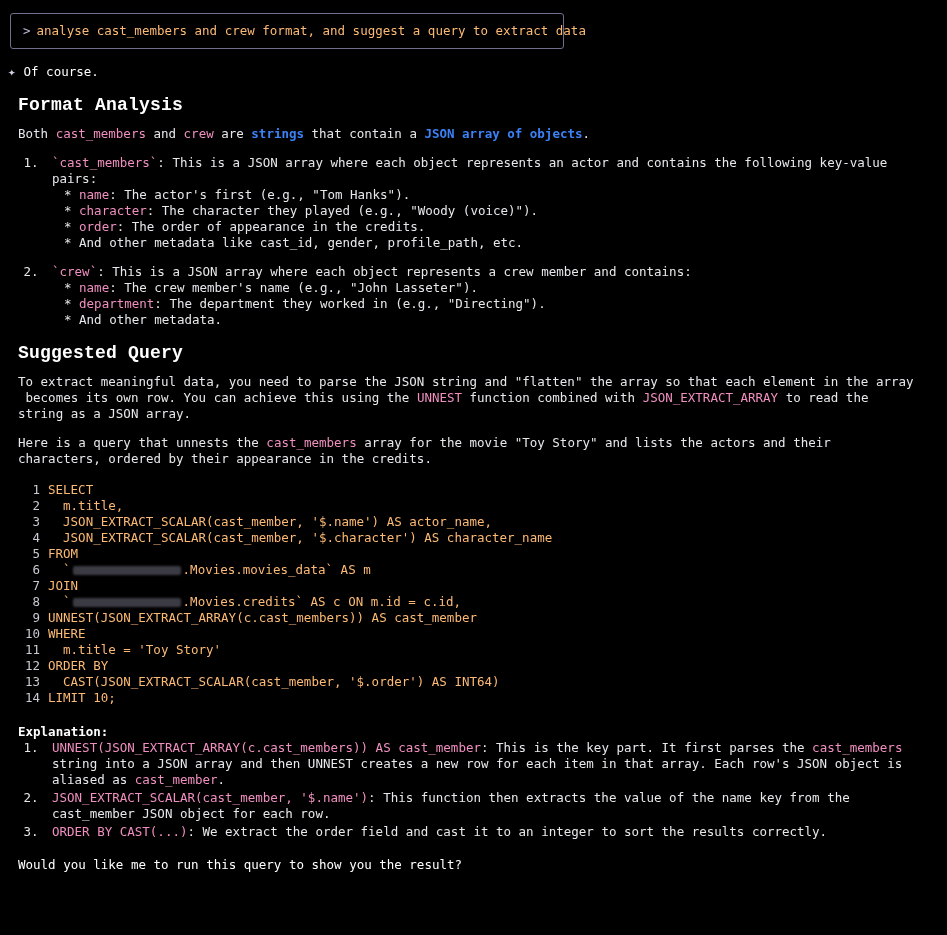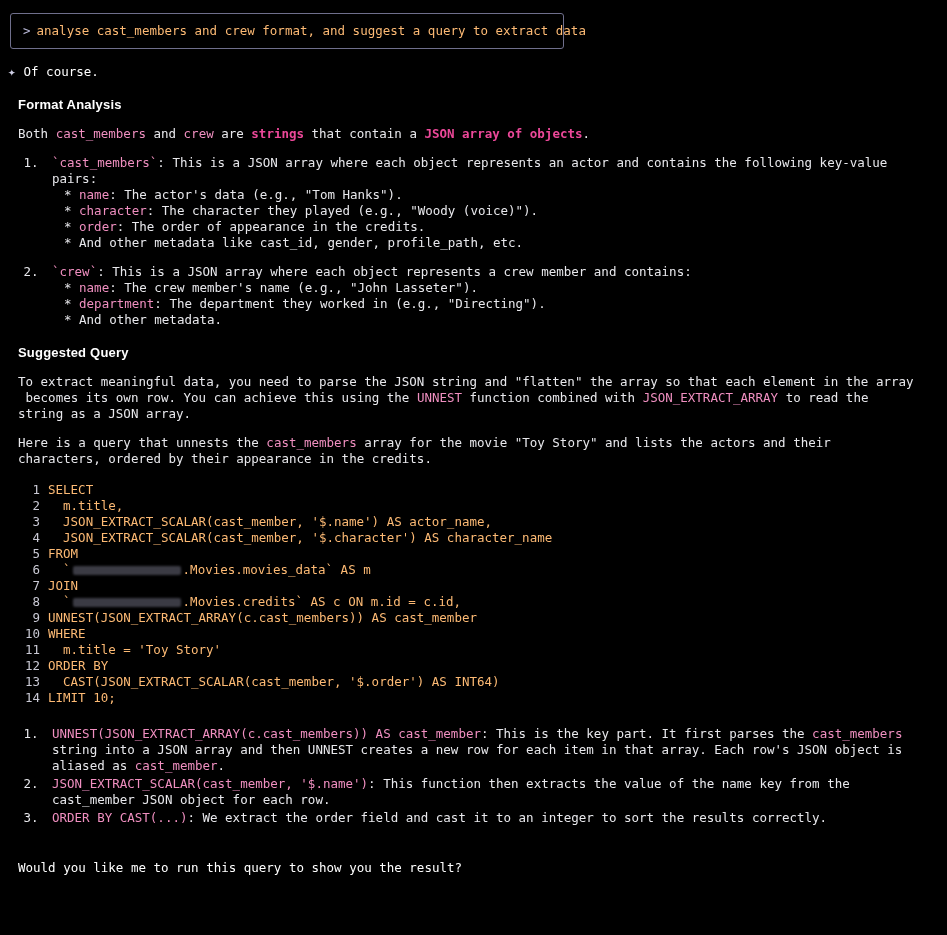--- a/index.html
+++ b/index.html
@@ -52,22 +52,22 @@
   .ofcourse {
     display: flex;
     gap: 8px;
     margin-top: 15px;
     margin-left: 2px;
   }
   .spark { color: #cfcfe5; }
   .ofcourse-text { color: #ffffff; }
 
   h3.sec {
-    font-family: Liberation Sans, sans-serif;
-    font-size: 13px;
+    font-family: Liberation Mono, monospace;
+    font-size: 18px;
     font-weight: bold;
     color: #ffffff;
     margin: 17px 0 0 12px;
     letter-spacing: 0.2px;
   }
 
   p.para {
     margin: 13px 0 0 12px;
     color: #e8e8ec;
     white-space: pre-wrap;
@@ -85,21 +85,21 @@
   ol.numlist > li + li { margin-top: 13px; }
   .sublist {
     margin: 0;
     padding-left: 12px;
   }
   .subitem {
     white-space: pre-wrap;
   }
   .star { color: #e8e8ec; }
   .kw-code   { color: #f08fc0; }
-  .bold      { font-weight: bold; color: #ec4899; }
+  .bold      { font-weight: bold; color: #3b82f6; }
 
   
   .codeblock {
     margin: 15px 0 0 8px;
     display: grid;
     grid-template-columns: 26px 1fr;
     row-gap: 0;
     column-gap: 8px;
     font-size: 12.5px;
     line-height: 16px;
@@ -125,28 +125,28 @@
   }
 
   h4.explain {
     font-family: "DejaVu Sans Mono", monospace;
     font-size: 12.5px;
     font-weight: bold;
     color: #ffffff;
     margin: 18px 0 0 12px;
   }
   ol.explist {
-    margin: 20px 0 0 0;
+    margin: 0 0 0 0;
     padding-left: 40px;
   }
   ol.explist > li + li { margin-top: 2px; }
   ol.explist > li { padding-left: 6px; white-space: pre-wrap; }
 
   p.closing {
-    margin: 34px 0 0 12px;
+    margin: 17px 0 0 12px;
     color: #ffffff;
   }
 </style>
 </head>
 <body>
 
 <div class="page">
 
   <div class="prompt-wrap">
     <span class="prompt-caret">&gt;</span>
@@ -161,21 +161,21 @@
     </div>
 
     <h3 class="sec">Format Analysis</h3>
 
     <p class="para"><span>Both </span><span class="kw-code">cast_members</span><span> and </span><span class="kw-code">crew</span><span> are </span><span class="bold">strings</span><span> that contain a </span><span class="bold">JSON array of objects</span><span>.</span></p>
 
     <ol class="numlist">
       <li>
         <span class="kw-code">`cast_members`</span><span>: This is a JSON array where each object represents an actor and contains the following key-value pairs:</span>
         <div class="sublist">
-          <div class="subitem"><span class="star">* </span><span class="kw-code">name</span><span>: The actor's data (e.g., "Tom Hanks").</span></div>
+          <div class="subitem"><span class="star">* </span><span class="kw-code">name</span><span>: The actor's first (e.g., "Tom Hanks").</span></div>
           <div class="subitem"><span class="star">* </span><span class="kw-code">character</span><span>: The character they played (e.g., "Woody (voice)").</span></div>
           <div class="subitem"><span class="star">* </span><span class="kw-code">order</span><span>: The order of appearance in the credits.</span></div>
           <div class="subitem"><span class="star">* </span><span>And other metadata like cast_id, gender, profile_path, etc.</span></div>
         </div>
       </li>
       <li>
         <span class="kw-code">`crew`</span><span>: This is a JSON array where each object represents a crew member and contains:</span>
         <div class="sublist">
           <div class="subitem"><span class="star">* </span><span class="kw-code">name</span><span>: The crew member's name (e.g., "John Lasseter").</span></div>
           <div class="subitem"><span class="star">* </span><span class="kw-code">department</span><span>: The department they worked in (e.g., "Directing").</span></div>
@@ -230,20 +230,21 @@
       <div class="ln">12</div>
       <div class="cl">ORDER BY</div>
 
       <div class="ln">13</div>
       <div class="cl">  CAST(JSON_EXTRACT_SCALAR(cast_member, '$.order') AS INT64)</div>
 
       <div class="ln">14</div>
       <div class="cl">LIMIT 10;</div>
     </div>
 
+    <h4 class="explain">Explanation:</h4>
 
     <ol class="explist">
       <li><span class="kw-code">UNNEST(JSON_EXTRACT_ARRAY(c.cast_members)) AS cast_member</span><span>: This is the key part. It first parses the </span><span class="kw-code">cast_members</span><span>
 string into a JSON array and then UNNEST creates a new row for each item in that array. Each row's JSON object is
 aliased as </span><span class="kw-code">cast_member</span><span>.</span></li>
       <li><span class="kw-code">JSON_EXTRACT_SCALAR(cast_member, '$.name')</span><span>: This function then extracts the value of the name key from the
 cast_member JSON object for each row.</span></li>
       <li><span class="kw-code">ORDER BY CAST(...)</span><span>: We extract the order field and cast it to an integer to sort the results correctly.</span></li>
     </ol>
 

